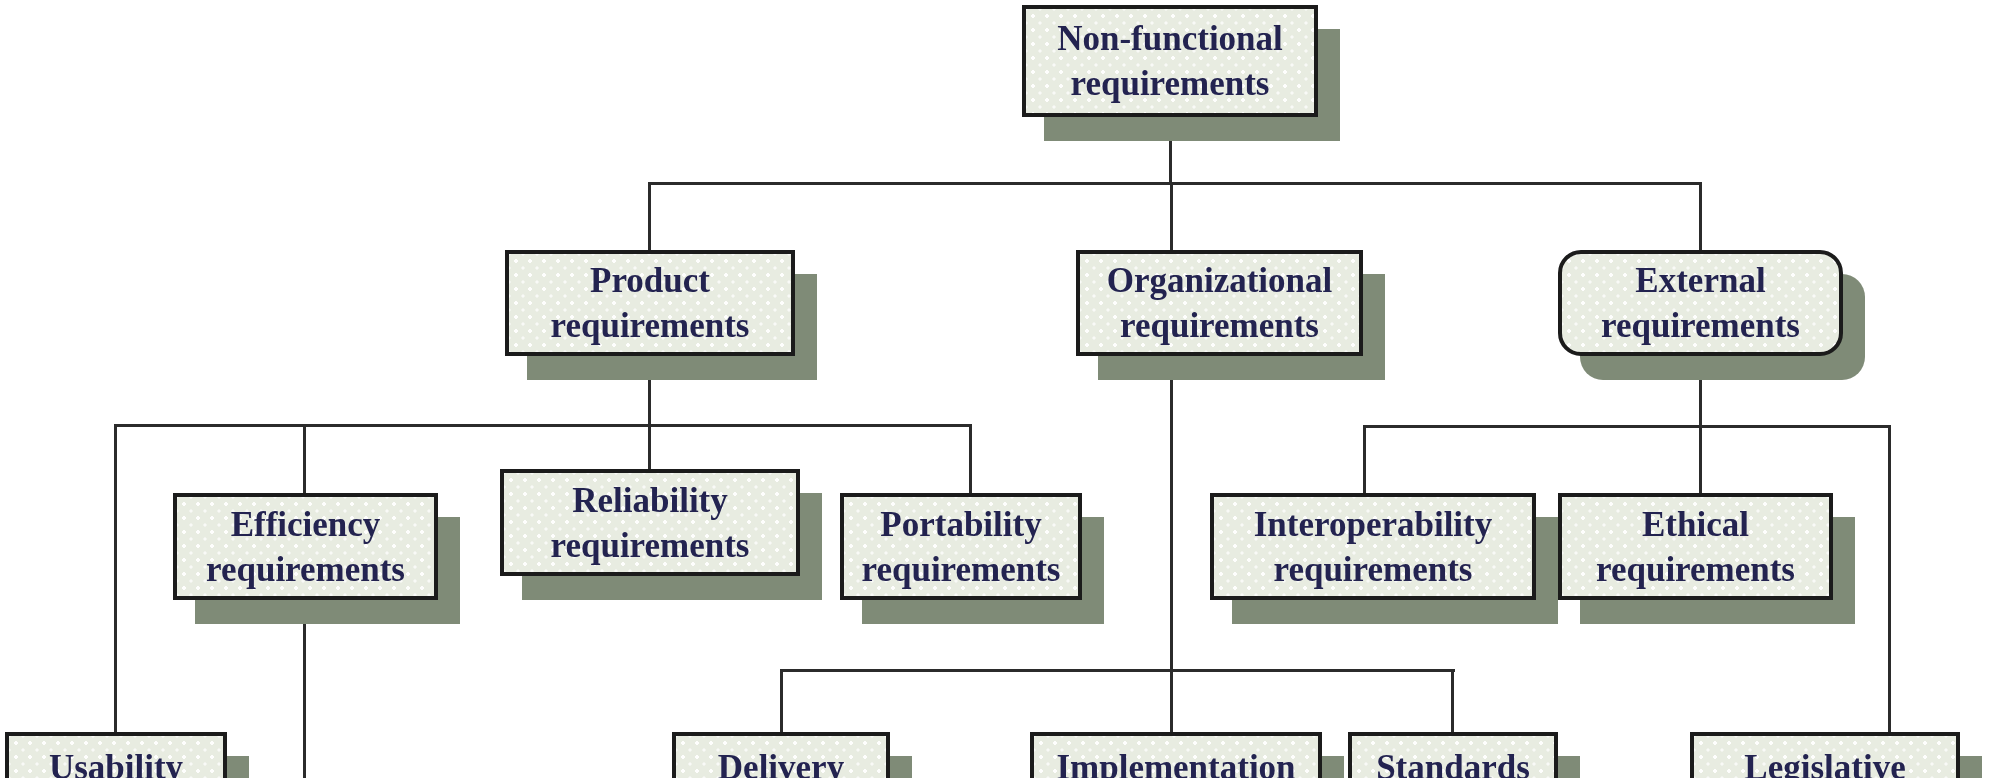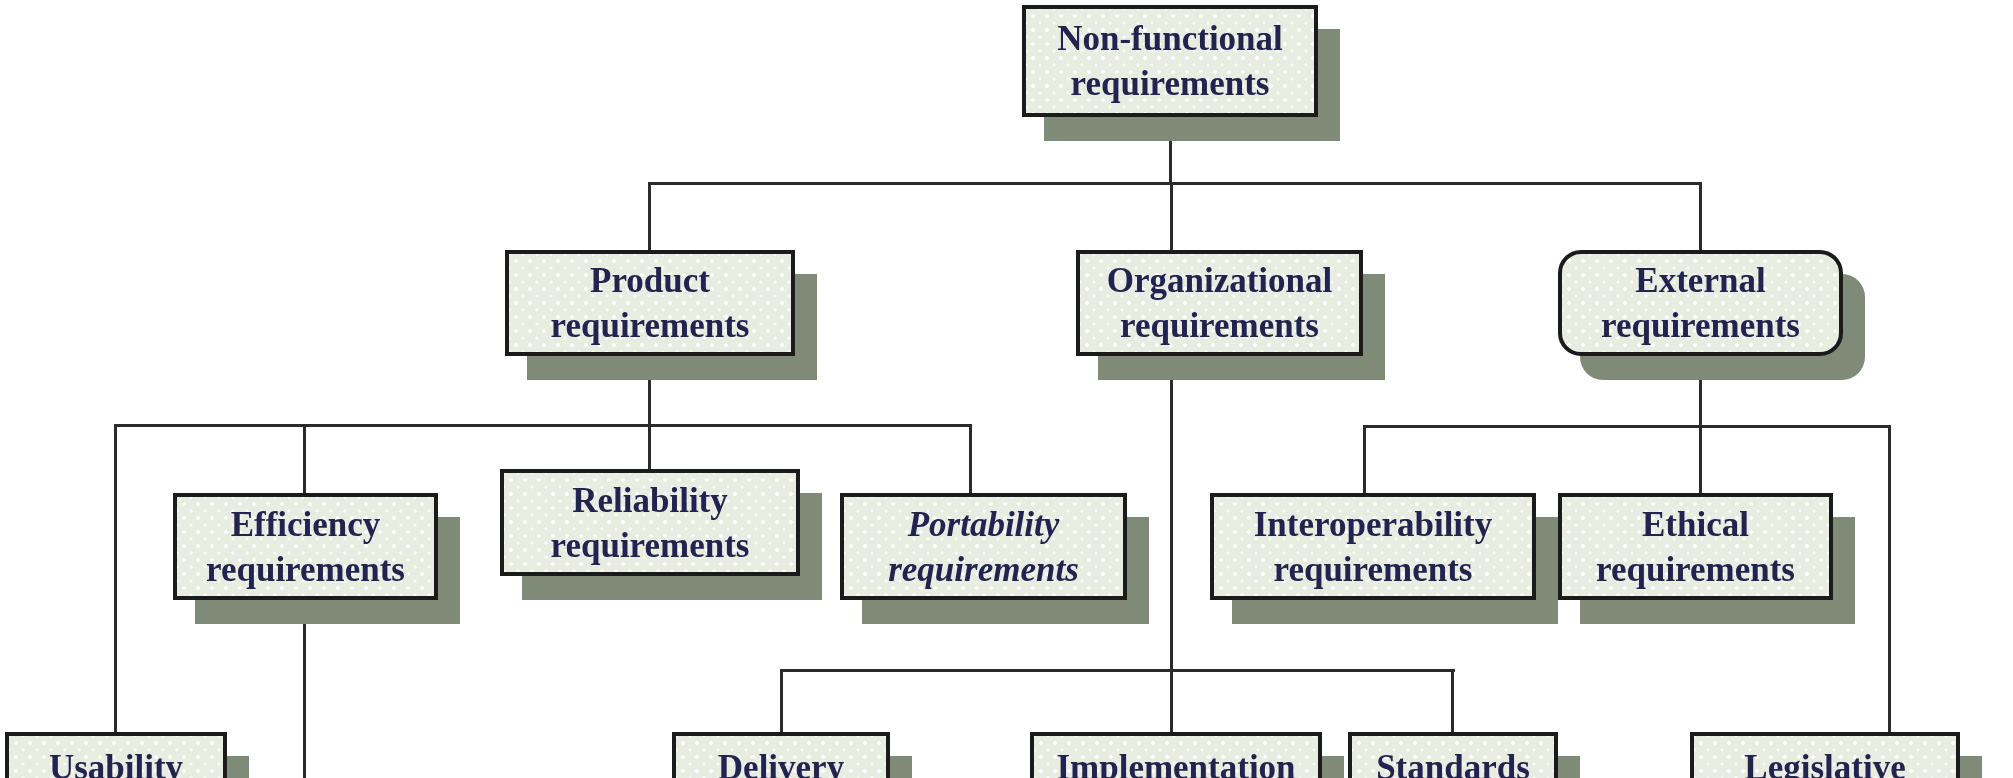--- a/index.html
+++ b/index.html
@@ -95,21 +95,21 @@
   </div>
 
   <div class="node" style="left:173px;top:493px;width:265px;height:107px;">
     <span class="label">Efficiency
 requirements</span>
   </div>
   <div class="node" style="left:500px;top:469px;width:300px;height:107px;">
     <span class="label">Reliability
 requirements</span>
   </div>
-  <div class="node" style="left:840px;top:493px;width:287px;height:107px;font-style:italic;">
+  <div class="node" style="left:840px;top:493px;width:242px;height:107px;">
     <span class="label">Portability
 requirements</span>
   </div>
   <div class="node" style="left:1210px;top:493px;width:326px;height:107px;">
     <span class="label">Interoperability
 requirements</span>
   </div>
   <div class="node" style="left:1558px;top:493px;width:275px;height:107px;">
     <span class="label">Ethical
 requirements</span>

